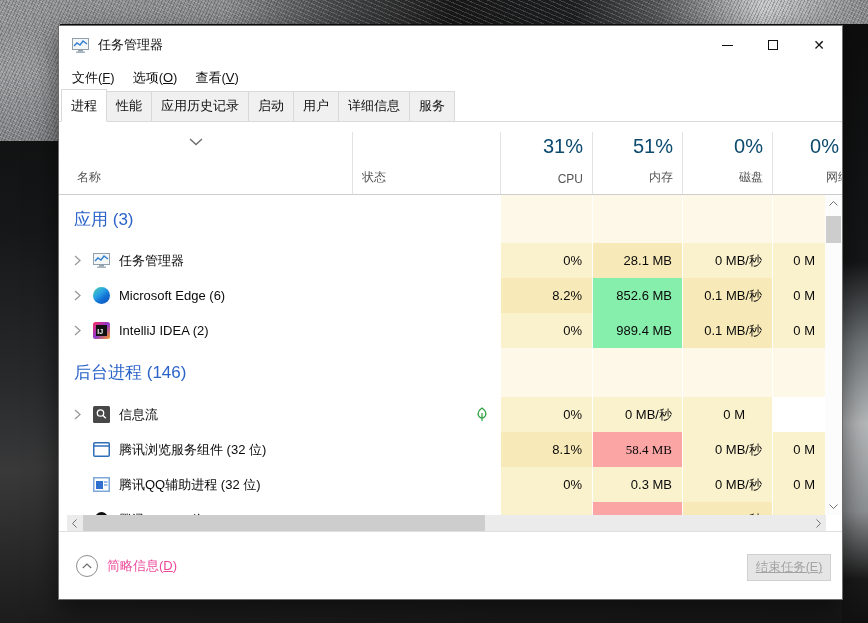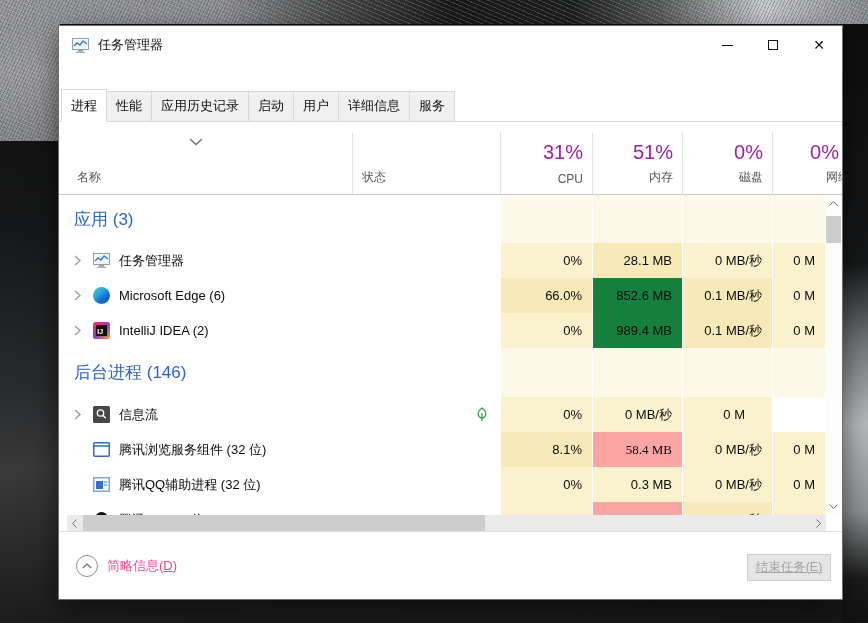--- a/index.html
+++ b/index.html
@@ -57,21 +57,21 @@
     border:1px solid #d9d9d9; border-bottom:none; margin-right:-1px; margin-bottom:-1px;
     border-bottom:1px solid #d9d9d9; white-space:nowrap; cursor:default;
   }
   .tab.active { background:#fff; border-bottom:1px solid #fff; padding-top:7px; position:relative; z-index:2; }
 
   
   .thead { position:absolute; left:0; top:103px; width:783px; height:66px; background:#fff; border-bottom:1px solid #cdcdcd; }
   .hsep { position:absolute; top:3px; bottom:0; width:1px; background:#e2e2e2; }
   .hcol { position:absolute; top:0; bottom:0; overflow:hidden; }
   .hname-label, .hstatus-label { position:absolute; bottom:8px; left:10px; font-size:12px; color:#555; }
-  .husage { position:absolute; top:12px; right:9px; font-size:20px; color:#a21caf; }
+  .husage { position:absolute; top:6px; right:9px; font-size:20px; color:#0c4a6e; }
   .hmetric { position:absolute; bottom:8px; right:9px; font-size:12px; color:#555; }
   .sort-ind { position:absolute; left:130px; top:9px; }
 
   
   .tbody { position:absolute; left:0; top:169px; width:783px; height:320px; overflow:hidden; background:#fff; }
   .trow { display:grid; grid-template-columns:285px 148px 92px 90px 90px 1fr; padding-left:8px; cursor:default; }
   .trow.group-row { height:48px; }
   .trow.group-row.g2 { height:49px; }
   .trow.data-row { height:35px; }
   .cell { display:flex; align-items:center; }
@@ -80,21 +80,21 @@
   .cell.status { justify-content:flex-end; padding-right:12px; }
   .group-label { font-size:17px; color:#2b63c8; padding-left:7px; align-self:center; }
   .name-cell { display:flex; align-items:center; }
   .expander { width:26px; display:flex; justify-content:flex-start; padding-left:7px; flex:0 0 26px; }
   .proc-ic { width:17px; height:17px; flex:0 0 17px; margin-right:9px; display:flex; align-items:center; justify-content:center; }
   .proc-name { font-size:13px; color:#0a0a0a; white-space:nowrap; }
   [data-heat="0"] { background:#fdf8e7; }
   [data-heat="1"] { background:#faf1cd; }
   [data-heat="2"] { background:#f7eab8; }
   [data-heat="3"] { background:#fca5a5;font-family:Liberation Serif, serif; }
-  [data-heat="4"] { background:#15803d; }
+  [data-heat="4"] { background:#86efac; }
 
   
   .vscroll { position:absolute; left:766px; top:169px; width:17px; height:320px; background:#fcfcfc; }
   .vscroll .arrow { position:absolute; left:0; width:17px; height:17px; display:flex; align-items:center; justify-content:center; color:#6f6f6f; font-size:9px; }
   .vscroll .up { top:0; } .vscroll .down { bottom:0; }
   .vthumb { position:absolute; left:1px; top:21px; width:15px; height:27px; background:#cdcdcd; }
 
   
   .hscroll { position:absolute; left:8px; top:489px; width:759px; height:16px; background:#ebebeb; }
   .hscroll .arrow { position:absolute; top:0; width:15px; height:16px; display:flex; align-items:center; justify-content:center; color:#6f6f6f; font-size:10px; }
@@ -141,20 +141,25 @@
         </div>
       <div class="win-btn">
           <div class="glyph-max"></div>
         </div>
       <div class="win-btn">
           <span class="glyph-close">✕</span>
         </div>
     </div>
   </div>
 
+  <div class="menubar">
+    <span class="menu-item"><span>文件(</span><u>F</u><span>)</span></span>
+    <span class="menu-item"><span>选项(</span><u>O</u><span>)</span></span>
+    <span class="menu-item"><span>查看(</span><u>V</u><span>)</span></span>
+  </div>
 
   <div class="tabbar">
     <span class="tab active">进程</span>
     <span class="tab">性能</span>
     <span class="tab">应用历史记录</span>
     <span class="tab">启动</span>
     <span class="tab">用户</span>
     <span class="tab">详细信息</span>
     <span class="tab">服务</span>
   </div>
@@ -235,21 +240,21 @@
           <svg width="7" height="11" viewBox="0 0 7 11">
               <polyline points="1,1 6,5.5 1,10" fill="none" stroke="#9a9a9a" stroke-width="1.3"></polyline>
             </svg>
         </span>
         <span class="proc-ic">
           <span style="width:17px;height:17px;border-radius:50%;display:block;background:linear-gradient(140deg,#49d0a2 0%,#2aa4e6 38%,#1272d4 62%,#0b50b8 100%);"></span>
         </span>
         <span class="proc-name">Microsoft Edge (6)</span>
       </div>
       <div class="cell status"></div>
-      <div class="cell val" data-heat="2">66.0%</div>
+      <div class="cell val" data-heat="2">8.2%</div>
       <div class="cell val" data-heat="4">852.6 MB</div>
       <div class="cell val" data-heat="2">0.1 MB/秒</div>
       <div class="cell val net" data-heat="1">0 M</div>
     </div>
 
     <div class="trow data-row">
       <div class="cell name-cell">
         <span class="expander">
           <svg width="7" height="11" viewBox="0 0 7 11">
               <polyline points="1,1 6,5.5 1,10" fill="none" stroke="#9a9a9a" stroke-width="1.3"></polyline>

